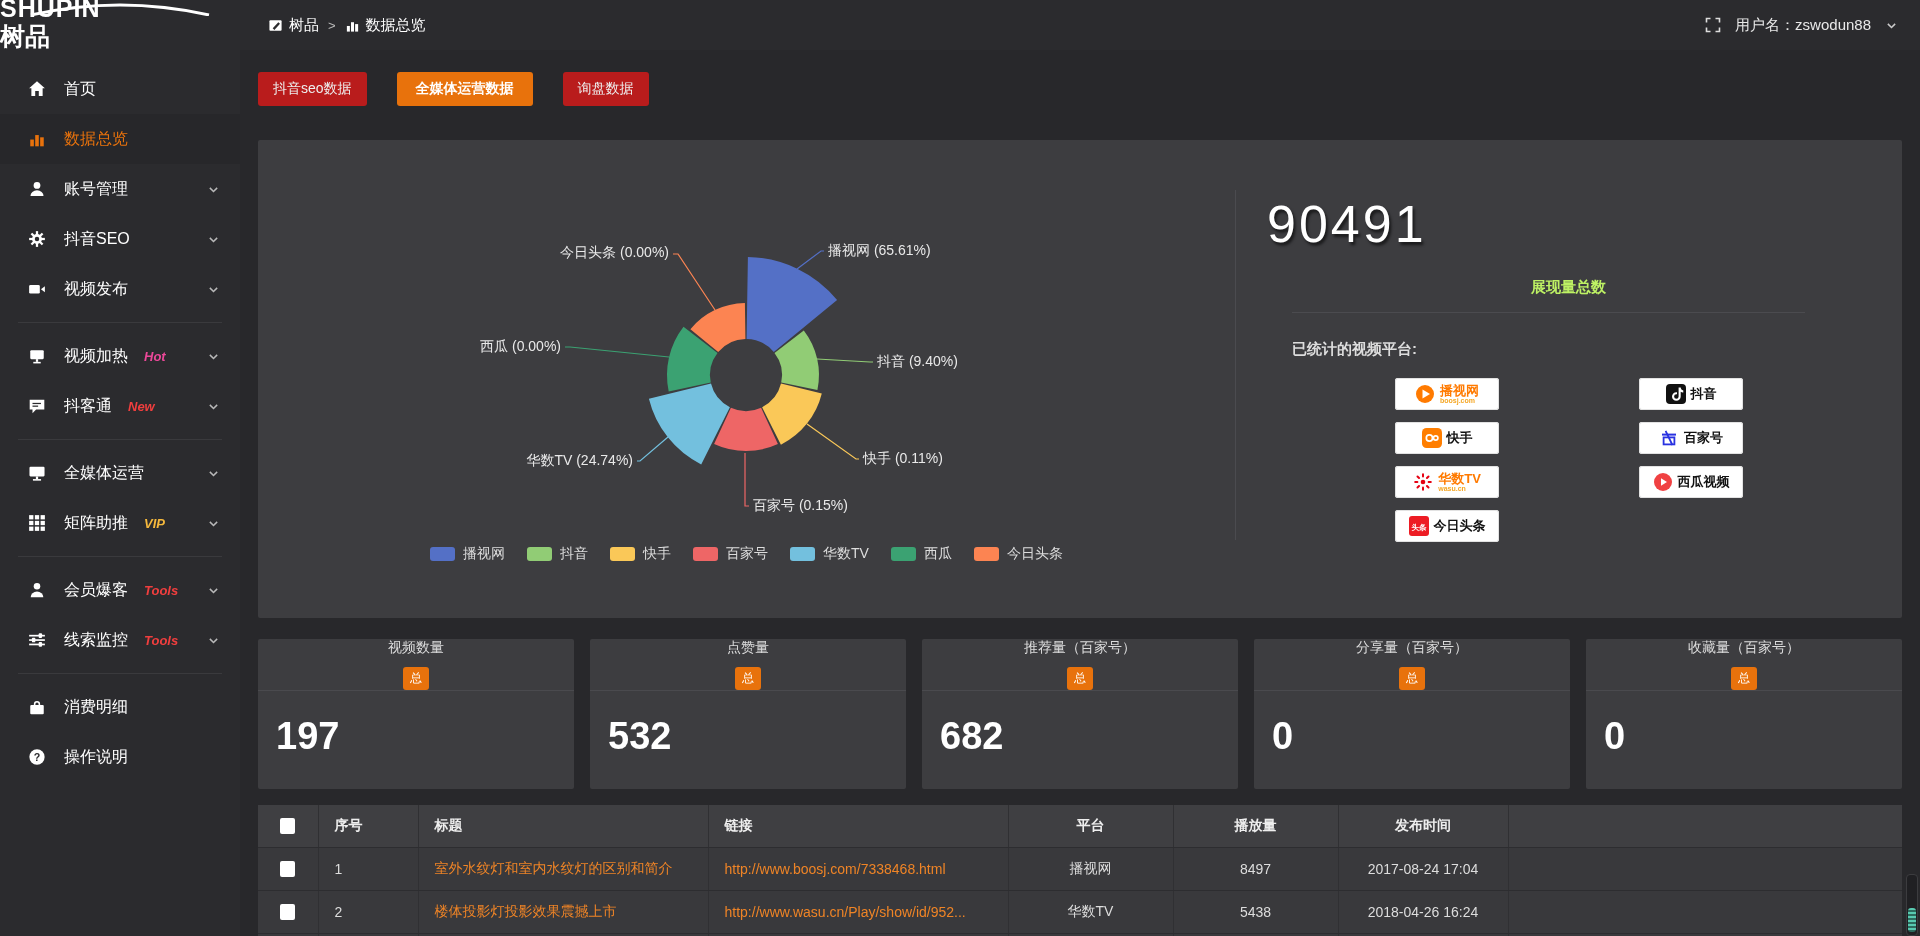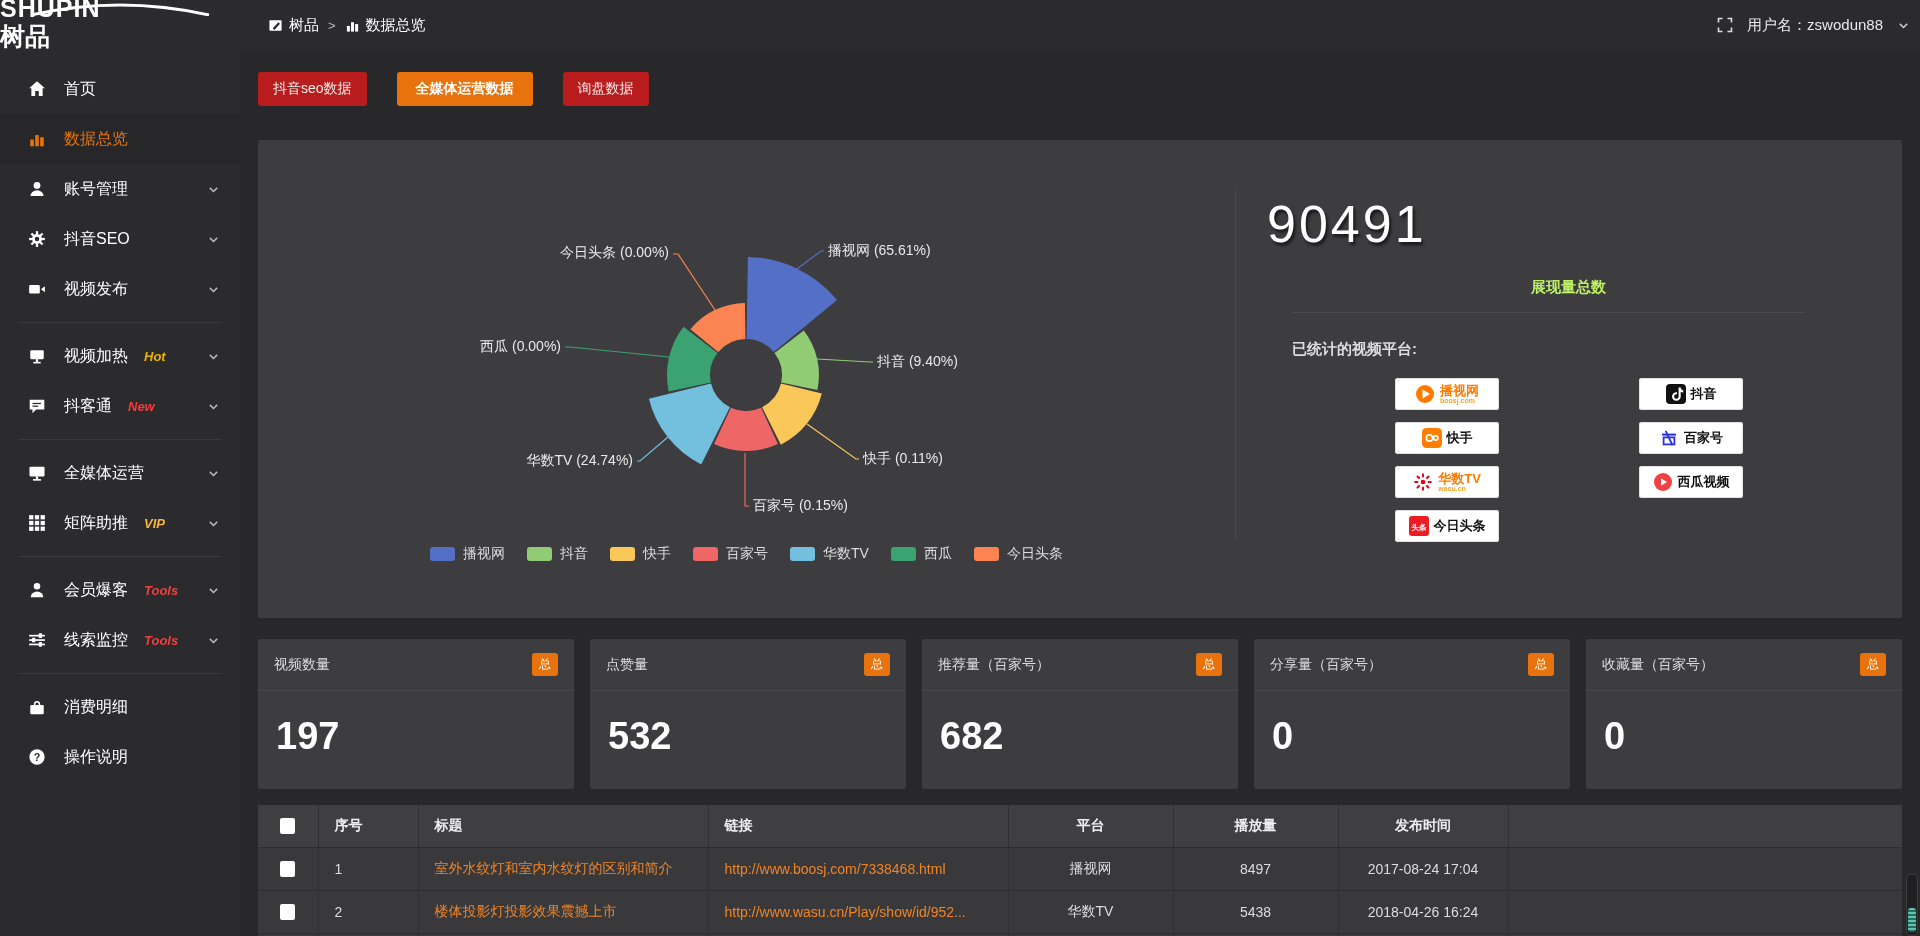--- a/index.html
+++ b/index.html
@@ -11,21 +11,21 @@
     display:flex;align-items:center;z-index:20;}
   .logo{position:relative;width:240px;height:50px;display:flex;
     justify-content:center;gap:3px;padding-bottom:5px;cursor:pointer;flex-direction:column;}
   .logo-arc{position:absolute;top:3px;left:27px;}
   .logo-main{font-size:25px;font-weight:900;letter-spacing:1px;color:#fff;line-height:1;}
   .logo-sub{font-size:25px;font-weight:900;color:#fff;line-height:1;}
   .breadcrumb{display:flex;align-items:center;gap:9px;margin-left:28px;font-size:15px;color:#fff;}
   .bc-item{display:flex;align-items:center;gap:6px;cursor:pointer;}
   .bc-sep{color:#bbb;font-size:13px;}
   .bc-icon svg{width:15px;height:15px;display:block;}
-  .topbar-right{margin-left:auto;display:flex;align-items:center;gap:14px;padding-right:10px;font-size:15px;}
+  .topbar-right{margin-left:auto;display:flex;align-items:center;gap:14px;padding-right:22px;font-size:15px;}
   .tb-icon svg{width:16px;height:16px;display:block;color:#ddd;cursor:pointer;}
   .username{cursor:pointer;}
   .tb-caret svg{width:13px;height:13px;display:block;color:#ccc;cursor:pointer;}
 
   
   .sidebar{position:absolute;left:0;top:50px;bottom:0;width:240px;background:#2b2b2e;padding-top:14px;}
   .sb-item{display:flex;align-items:center;height:50px;padding:0 20px 0 28px;font-size:16px;
     color:#fff;cursor:pointer;}
   .sb-item.active{color:#e8720c;background:#27272a;}
   .sb-icon{width:20px;margin-right:16px;display:flex;}
@@ -64,21 +64,21 @@
     justify-content:center;gap:5px;cursor:pointer;box-shadow:0 0 0 1px #e2e2e2 inset;}
   .chip-icon svg{width:20px;height:20px;display:block;}
   .chip-text{display:flex;flex-direction:column;line-height:1.05;}
   .chip-main{font-size:13px;font-weight:bold;}
   .chip-sub{font-size:7px;color:#f5a623;font-weight:bold;}
 
   
   .cards{display:flex;gap:16px;margin-top:21px;}
   .card{flex:1;background:#3d3d40;height:150px;border-radius:2px;}
   .card-head{display:flex;justify-content:space-between;align-items:center;height:52px;
-    padding:0 16px;border-bottom:1px solid #4a4a4e;}
+    padding:0 16px;border-bottom:1px solid #4a4a4e;flex-direction:column;}
   .card-title{font-size:14px;color:#ddd;}
   .card-badge{background:#e8720c;color:#fff;font-size:12px;padding:3px 7px;border-radius:3px;cursor:pointer;}
   .card-value{padding:24px 18px 0 18px;font-size:38px;font-weight:600;color:#fff;}
 
   
   .table-wrap{margin-top:16px;}
   table{width:100%;border-collapse:collapse;table-layout:fixed;background:#39393c;}
   th{background:#3f3f42;height:42px;font-size:14px;color:#eee;font-weight:bold;}
   td{height:43px;font-size:14px;color:#ddd;}
   th,td{border-bottom:1px solid #2d2d30;border-right:1px solid rgba(0,0,0,0.14);overflow:hidden;
@@ -215,21 +215,21 @@
     <div class="sb-divider"></div>
     <div class="sb-item">
       <span class="sb-icon">
         <svg viewBox="0 0 16 16" fill="currentColor">
           <rect x="2" y="2.8" width="12" height="8" rx="1"></rect>
           <rect x="7" y="10.8" width="2" height="2.4"></rect>
           <rect x="4.7" y="13.2" width="6.6" height="1.4"></rect>
         </svg>
       </span>
       <span class="sb-label">视频加热</span>
-      <span class="sb-badge" style="color: #eab308;">Hot</span>
+      <span class="sb-badge" style="color: #ec4899;">Hot</span>
       <span class="sb-chevron">
         <svg viewBox="0 0 16 16" fill="none" stroke="currentColor" stroke-width="1.8">
           <path d="M3.5 6 8 10.5 12.5 6"></path>
         </svg>
       </span>
     </div>
     <div class="sb-item">
       <span class="sb-icon">
         <svg viewBox="0 0 16 16" fill="currentColor">
           <path d="M1.5 2.5h13v8.6H7.2L4 14.4v-3.3H1.5Z"></path>

